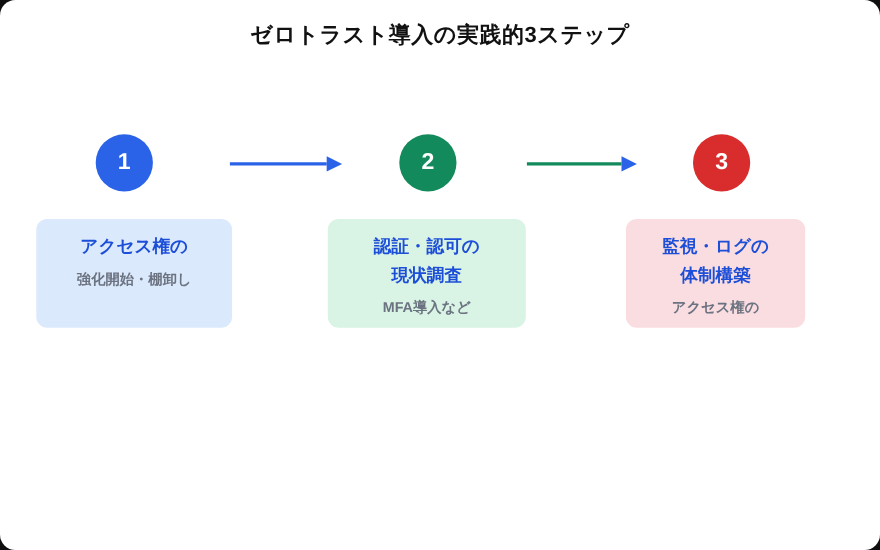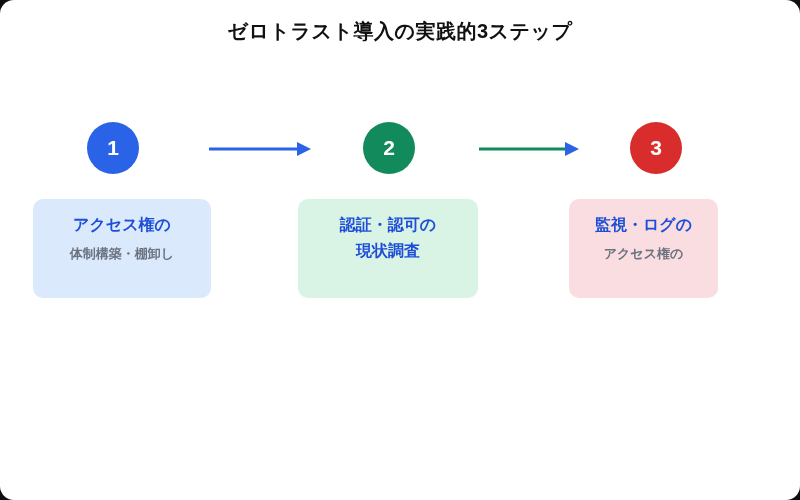--- a/index.html
+++ b/index.html
@@ -48,21 +48,21 @@
     position: absolute;
     top: 199px;
     height: 99px;
     border-radius: 10px;
     box-sizing: border-box;
     padding-top: 13px;
     text-align: center;
   }
   .box-1 { left: 33px;  width: 178px; }
   .box-2 { left: 298px; width: 180px; }
-  .box-3 { left: 569px; width: 149px; }
+  .box-3 { left: 569px; width: 163px; }
   .box-title {
     font-size: 16px;
     font-weight: bold;
     color: #1d4ed8;
     line-height: 26px;
   }
   .box-subtitle {
     margin-top: 7px;
     font-size: 13px;
     font-weight: bold;
@@ -84,46 +84,48 @@
 
   <div class="page-title">ゼロトラスト導入の実践的3ステップ</div>
 
   <div class="step-circle circle-1" style="background: rgb(42, 99, 232);">
     <span class="num">1</span>
   </div>
   <div class="step-box box-1" style="background: rgb(219, 233, 252);">
     <div class="box-title">
       <div>アクセス権の</div>
     </div>
-    <div class="box-subtitle">体制構築・棚卸し</div>
+    <div class="box-subtitle">強化開始・棚卸し</div>
   </div>
 
   <svg class="arrow-svg arrow-1" viewBox="0 0 110 20">
     <line x1="4" y1="10" x2="92" y2="10" stroke-width="3" stroke="#2a63e8"></line>
     <polygon points="92,3 106,10 92,17" fill="#2a63e8"></polygon>
   </svg>
 
   <div class="step-circle circle-2" style="background: rgb(18, 138, 92);">
     <span class="num">2</span>
   </div>
   <div class="step-box box-2" style="background: rgb(217, 243, 228);">
     <div class="box-title">
       <div>認証・認可の</div>
       <div>現状調査</div>
     </div>
+    <div class="box-subtitle">MFA導入など</div>
   </div>
 
   <svg class="arrow-svg arrow-2" viewBox="0 0 110 20">
     <line x1="4" y1="10" x2="90" y2="10" stroke-width="3" stroke="#128a5c"></line>
     <polygon points="90,3 104,10 90,17" fill="#2a63e8"></polygon>
   </svg>
 
   <div class="step-circle circle-3" style="background: rgb(217, 45, 45);">
     <span class="num">3</span>
   </div>
   <div class="step-box box-3" style="background: rgb(250, 221, 224);">
     <div class="box-title">
       <div>監視・ログの</div>
+      <div>体制構築</div>
     </div>
     <div class="box-subtitle">アクセス権の</div>
   </div>
 
 </div>
 
 </body></html>

